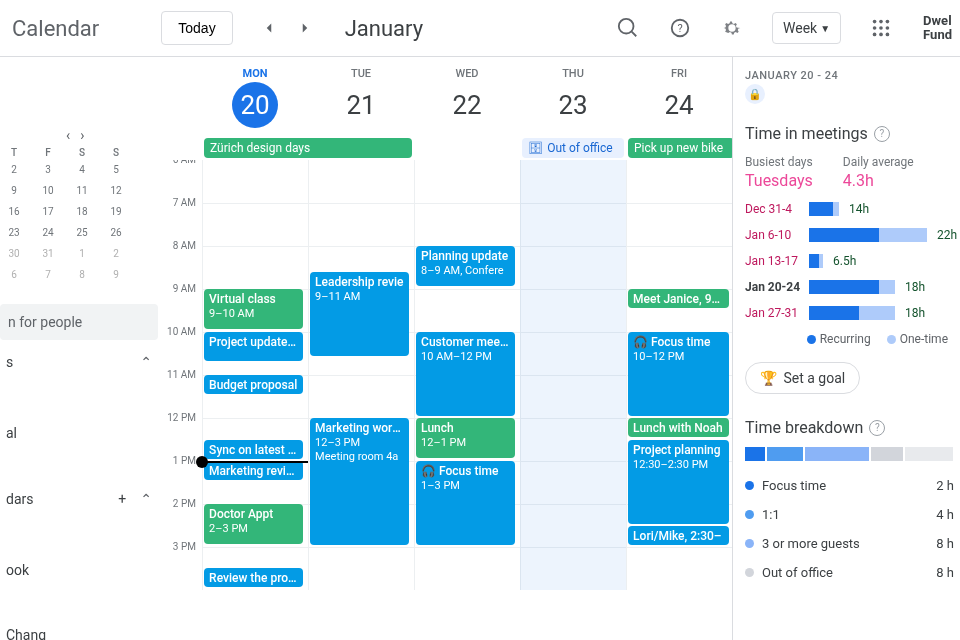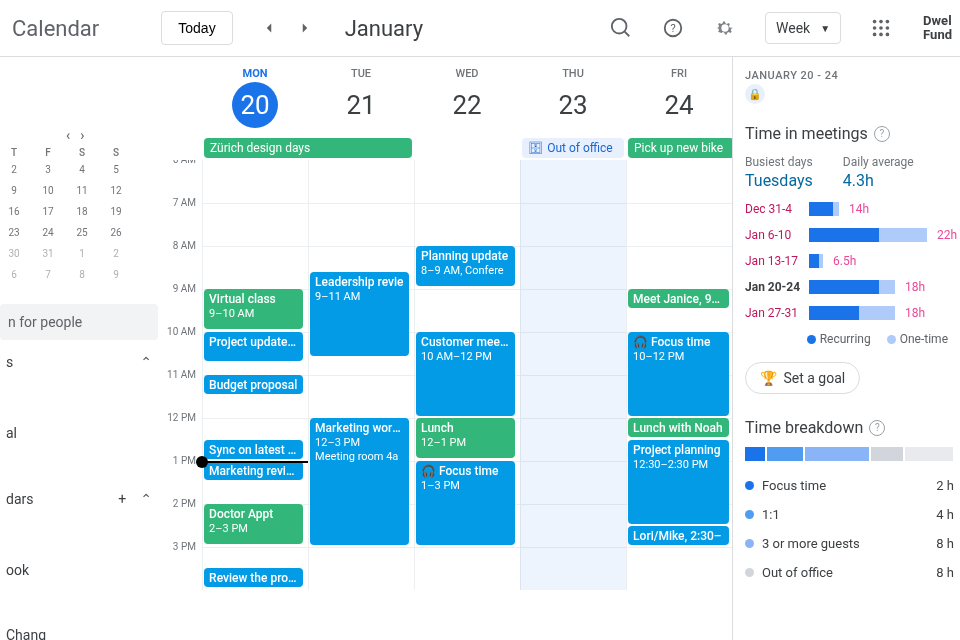--- a/index.html
+++ b/index.html
@@ -8,21 +8,21 @@
   
   .header { height: 57px; border-bottom: 1px solid #dadce0; display: flex; align-items: center; padding: 0 8px; gap: 12px; }
   .app-title { font-size: 22px; font-weight: 400; color: #5f6368; margin-left: 4px; }
   .today-btn { border: 1px solid #dadce0; border-radius: 4px; padding: 8px 16px; font-size: 14px; background: #fff; cursor: pointer; margin-left: 50px; }
   .nav-arrows { display: flex; gap: 4px; margin-left: 8px; }
   .nav-arrow { width: 32px; height: 32px; display: flex; align-items: center; justify-content: center; cursor: pointer; color: #5f6368; font-size: 16px; }
   .month-label { font-size: 22px; color: #3c4043; margin-left: 12px; }
   .header-spacer { flex: 1; }
   .header-icon { width: 40px; height: 40px; display: flex; align-items: center; justify-content: center; cursor: pointer; color: #5f6368; }
   .header-icon svg { width: 22px; height: 22px; }
-  .view-select { border: 1px solid #dadce0; border-radius: 4px; padding: 7px 10px; font-size: 14px; background: #fff; display: flex; align-items: center; gap: 10px; cursor: pointer; margin-left: 8px; }
+  .view-select { border: 1px solid #dadce0; border-radius: 4px; padding: 7px 10px; font-size: 14px; background: #fff; display: flex; align-items: center; gap: 3px; cursor: pointer; margin-left: 8px; }
   .apps-icon { margin-left: 8px; }
   .logo-block { font-size: 13px; font-weight: 700; line-height: 1.1; margin-left: 10px; }
   
   
   .body { display: flex; height: calc(640px - 57px); }
   .sidebar { width: 158px; padding: 8px 0; position: relative; }
   
   
   .minical { padding: 72px 8px 8px 0; }
   .minical-nav { position: absolute; top: 70px; left: 66px; display: flex; gap: 10px; }
@@ -74,28 +74,28 @@
   
   
   .insights { width: 228px; border-left: 1px solid #dadce0; padding: 12px 0 12px 12px; overflow: hidden; }
   .ins-range { font-size: 11px; color: #70757a; font-weight: 500; letter-spacing: 0.5px; }
   .ins-title { font-size: 22px; color: #3c4043; display: flex; align-items: center; gap: 8px; margin-top: 2px; }
   .ins-lock { width: 20px; height: 20px; background: #e8f0fe; border-radius: 50%; display: flex; align-items: center; justify-content: center; color: #1967d2; font-size: 11px; }
   .ins-section-title { font-size: 16px; color: #3c4043; margin-top: 20px; display: flex; align-items: center; gap: 6px; }
   .help-circ { width: 16px; height: 16px; border: 1px solid #9aa0a6; border-radius: 50%; display: inline-flex; align-items: center; justify-content: center; font-size: 10px; color: #9aa0a6; }
   .ins-stats { display: flex; gap: 30px; margin-top: 12px; font-size: 12px; }
   .ins-stats .lbl { color: #70757a; }
-  .ins-stats .val { font-size: 16px; color: #0369a1; margin-top: 2px; }
+  .ins-stats .val { font-size: 16px; color: #ec4899; margin-top: 2px; }
   .bar-row { display: flex; align-items: center; gap: 8px; margin-top: 12px; font-size: 12px; }
   .bar-row .rng { width: 56px; color: #be185d; }
   .bar-row.active .rng { font-weight: 700; color: #3c4043; }
   .bar-row .bar { height: 14px; display: flex; }
   .bar-row .bar .r { background: #1a73e8; height: 100%; }
   .bar-row .bar .o { background: #aecbfa; height: 100%; }
-  .bar-row .amt { font-size: 12px; color: #ec4899; margin-left: 2px; }
+  .bar-row .amt { font-size: 12px; color: #14532d; margin-left: 2px; }
   .legend { display: flex; gap: 16px; margin-top: 12px; font-size: 12px; color: #5f6368; justify-content: flex-end; padding-right: 12px;}
   .legend .dot { width: 9px; height: 9px; border-radius: 50%; display: inline-block; margin-right: 4px; vertical-align: middle; }
   .goal-btn { border: 1px solid #dadce0; border-radius: 18px; padding: 7px 14px; font-size: 14px; display: inline-flex; align-items: center; gap: 6px; margin-top: 16px; cursor: pointer; }
   .tb-bar { display: flex; height: 14px; margin-top: 10px; gap: 2px; }
   .tb-seg { height: 100%; }
   .tb-list { margin-top: 10px; }
   .tb-item { display: flex; align-items: center; justify-content: space-between; padding: 7px 6px 7px 0; font-size: 13px; }
   .tb-item .lbl { display: flex; align-items: center; gap: 8px; }
   .tb-item .dot { width: 9px; height: 9px; border-radius: 50%; }
   

